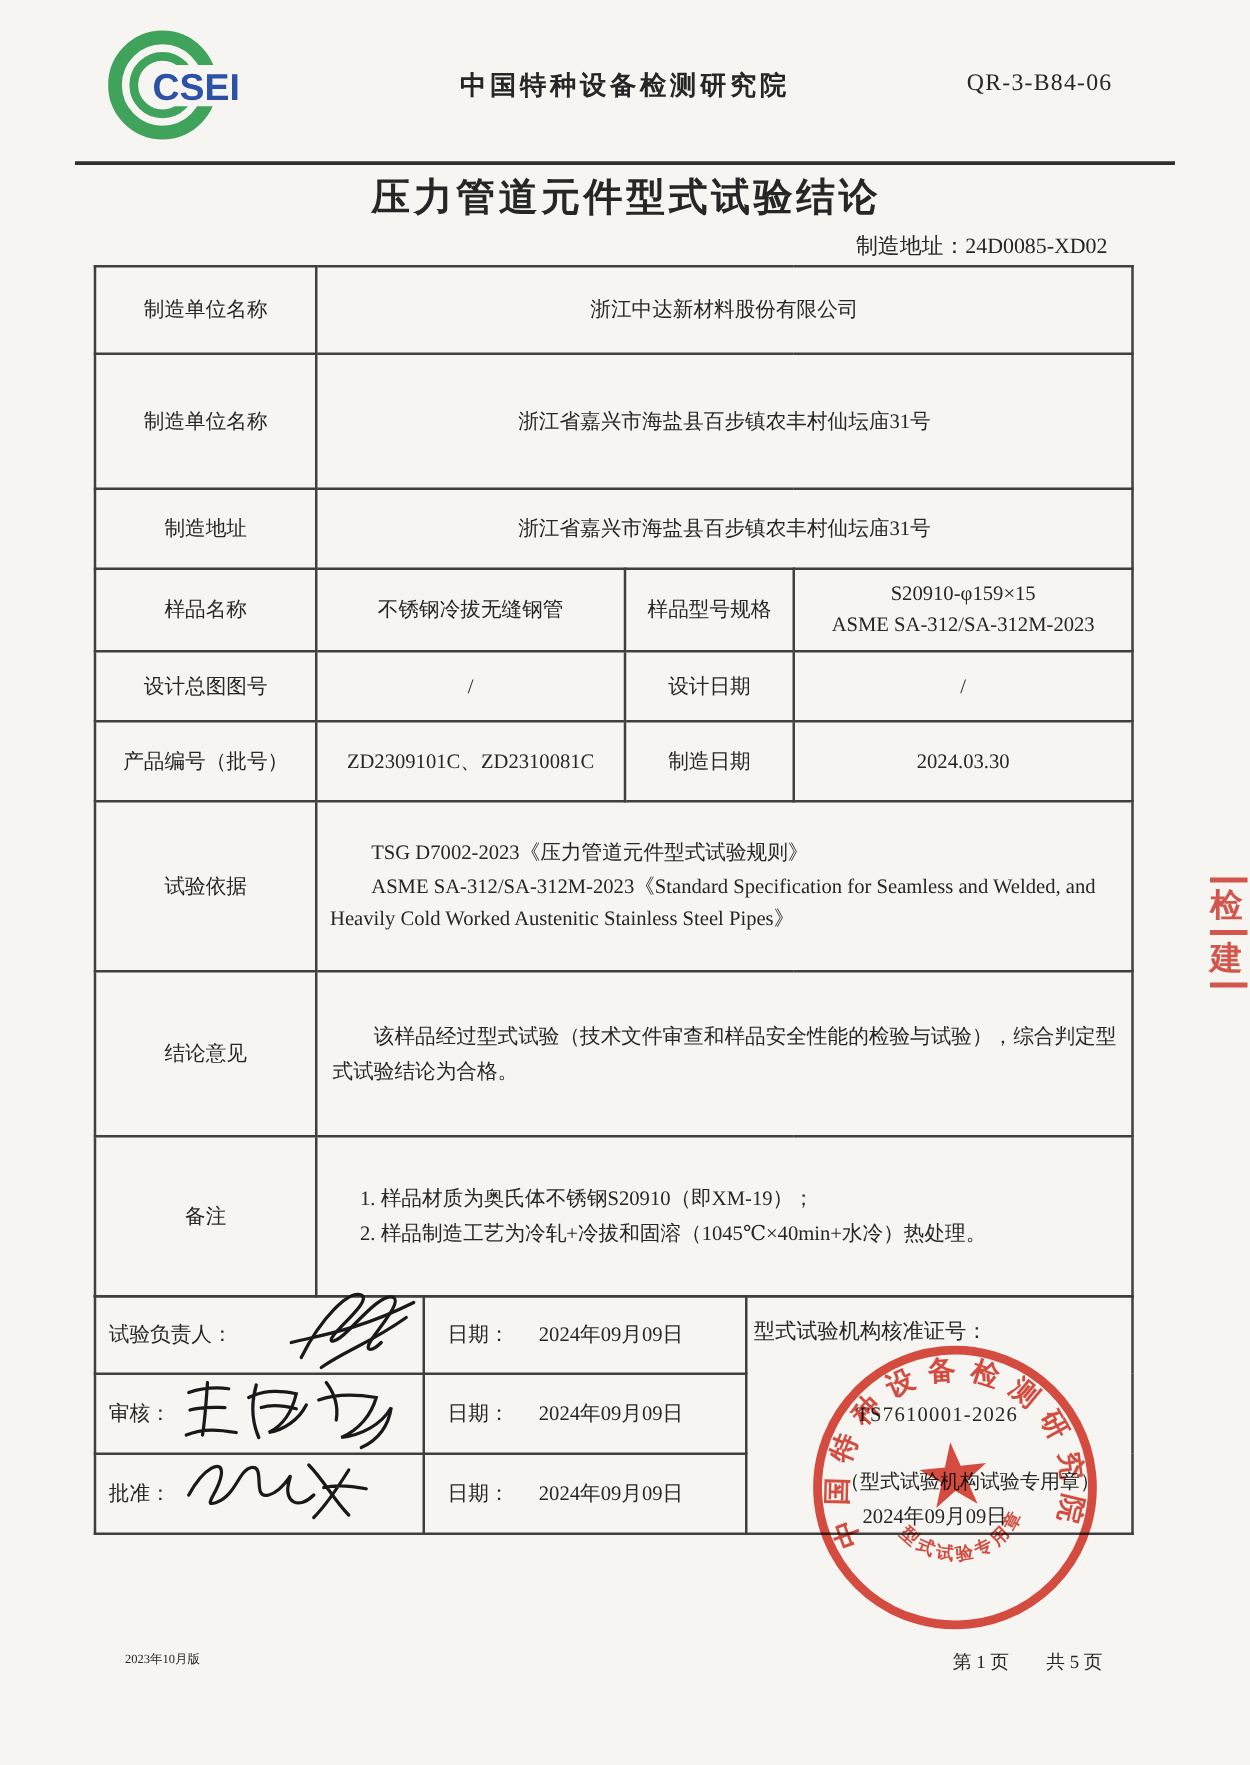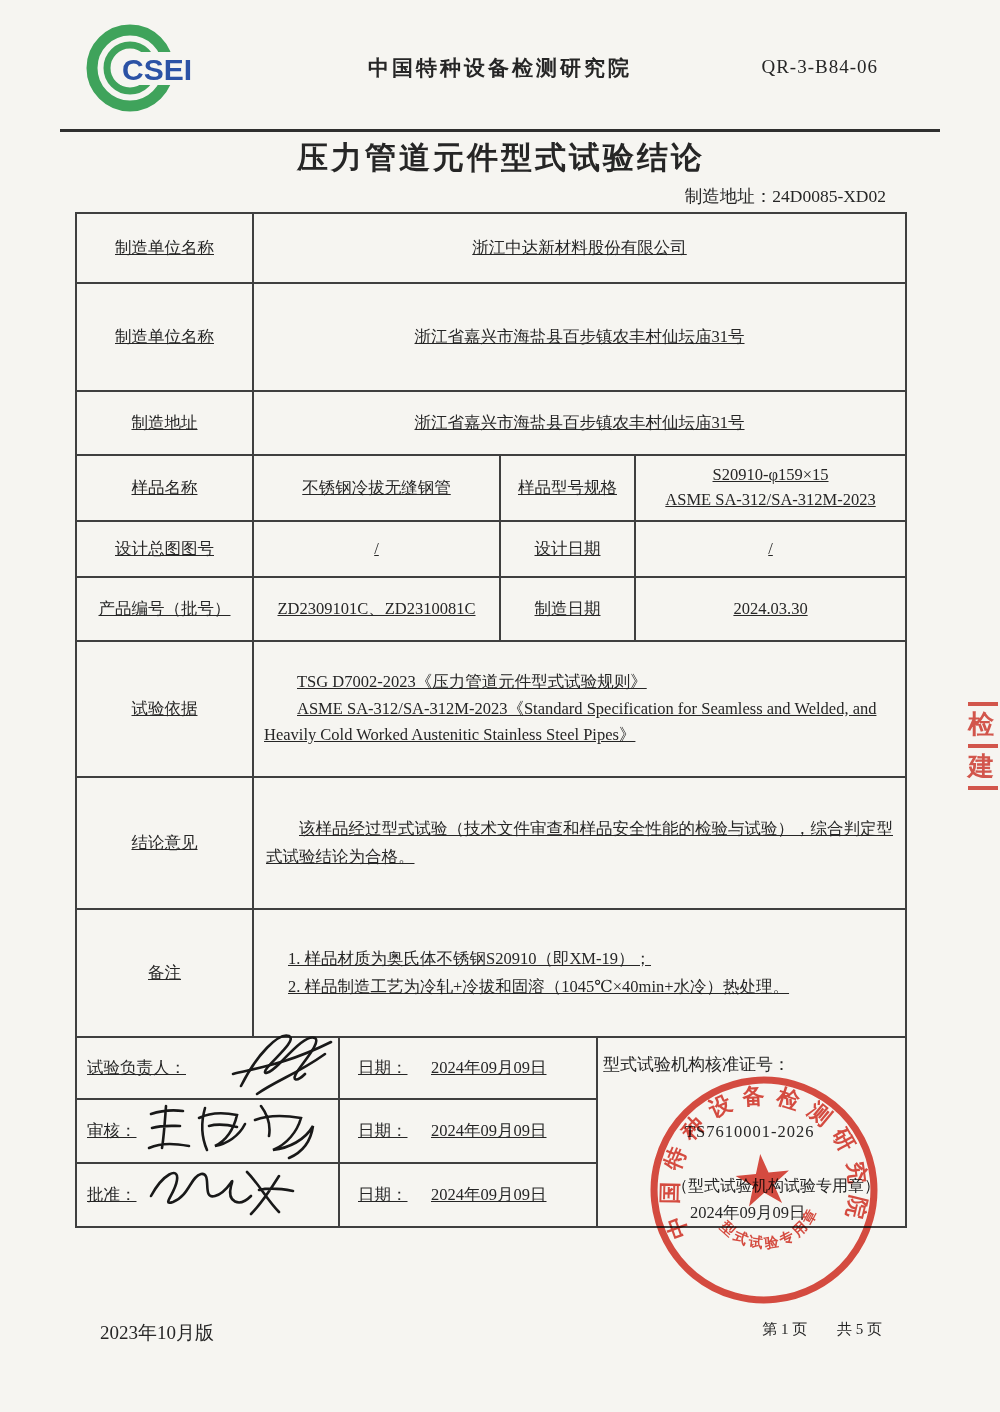--- a/index.html
+++ b/index.html
@@ -9,27 +9,27 @@
     width: 1000px; height: 1412px;
     background: #f6f5f1;
     font-family: "Liberation Serif", "DejaVu Serif", serif;
     color: #262626;
     overflow: hidden;
   }
   
   .logo { position:absolute; left:84px; top:22px; }
   .org-name { position:absolute; left:0; top:54px; width:100%; text-align:center;
     font-size:21px; font-weight:bold; letter-spacing:3px; }
-  .doc-code { position:absolute; right:122px; top:56px; font-size:19px; letter-spacing:1px;margin-left:44px; }
+  .doc-code { position:absolute; right:110px; top:56px; font-size:19px; letter-spacing:1px;margin-left:44px; }
   .rule { position:absolute; left:60px; top:129px; width:880px; height:3px; background:#2f2f2f; }
   .title { position:absolute; left:1px; top:137px; width:100%; text-align:center;
     font-size:31px; font-weight:bold; letter-spacing:3px; }
   .report-no { position:absolute; right:114px; top:184px; font-size:17.5px; }
   
-  .tables { position:absolute; left:75px; top:212px; width:830px;text-decoration:underline; }
+  .tables { position:absolute; left:75px; top:212px; width:830px; }
   table { border-collapse:collapse; table-layout:fixed; width:830px; }
   td { border:2px solid #3f3f3f; font-size:16.5px; vertical-align:middle; line-height:1.5; }
   .lbl { text-align:center; padding:2px 4px; }
   .val { text-align:center; padding:2px 6px; }
   .pre { white-space:pre-line; }
   .basis { padding:13px 10px; line-height:1.6; }
   .basis p { text-indent:2em; }
   .concl { padding:4px 12px; line-height:1.7; }
   .concl p { text-indent:2em; }
   .remarks { padding:4px 10px 4px 34px; line-height:1.7; }
@@ -52,21 +52,21 @@
   .ringtext { font-size:22px; letter-spacing:10px; font-weight:bold; fill:#d93a2e;
     font-family:"Liberation Serif", serif; }
   .bottomtext { font-size:14px; letter-spacing:3px; font-weight:bold; fill:#d93a2e;
     font-family:"Liberation Serif", serif; }
   
   .edge-stamp { position:absolute; left:968px; top:700px; width:40px;
     color:#cc3b30; opacity:.85; display:flex; flex-direction:column; align-items:flex-start; }
   .edge-bar { width:30px; height:4px; background:#cc3b30; margin:2px 0; }
   .edge-char { font-size:26px; font-weight:bold; line-height:1.3; }
   
-  .footer-left { position:absolute; left:100px; top:1320px; font-size:19px; }
+  .footer-left { position:absolute; left:100px; top:1320px; font-size:10px; }
   .footer-right { position:absolute; right:118px; top:1320px; font-size:15px; }
   .footer-right span { margin-left:26px; }
   .footer-right span:first-child { margin-left:12px; }
 </style>
 </head>
 <body>
 
 <div class="page">
 
   <svg class="logo" width="135" height="92" viewBox="0 0 135 92">

